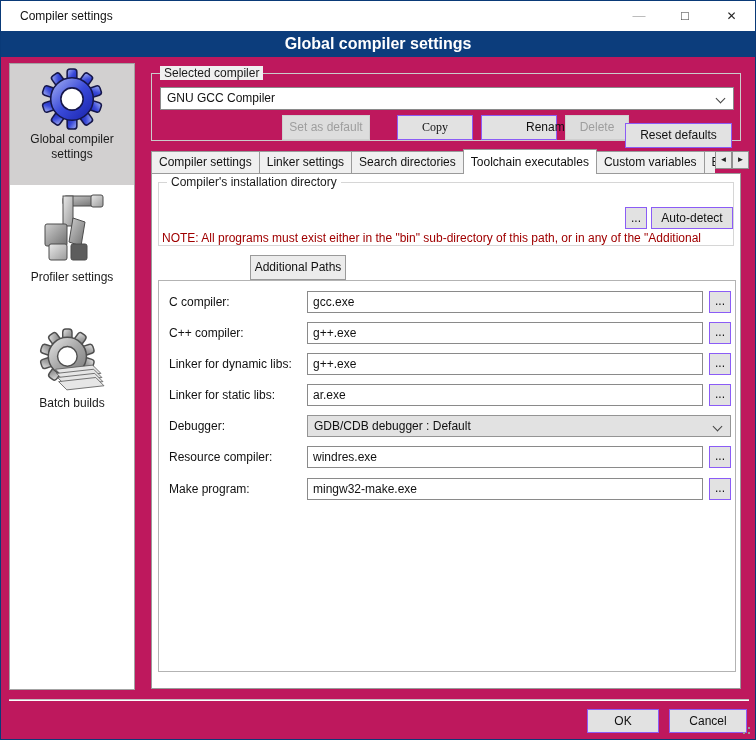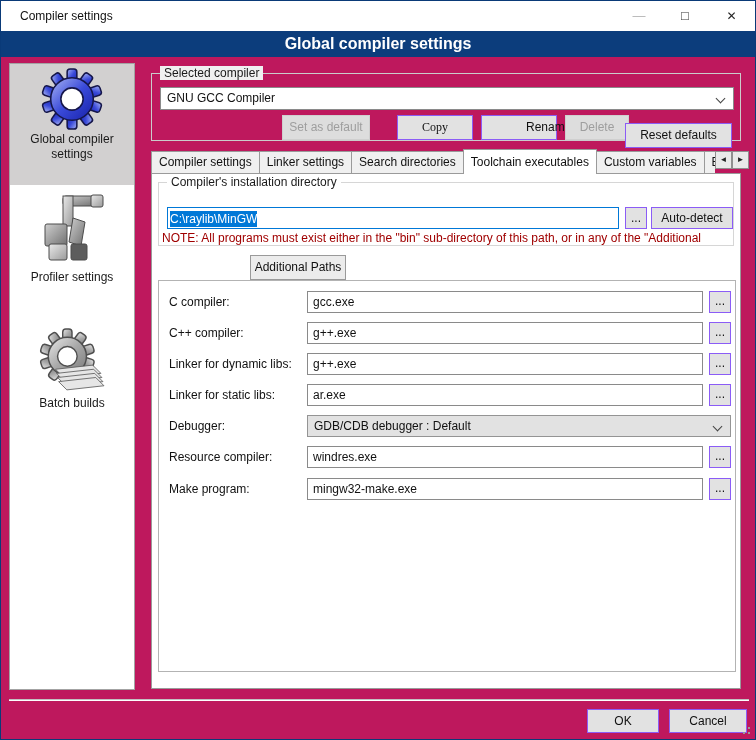--- a/index.html
+++ b/index.html
@@ -226,23 +226,20 @@
     <div class="tab">Custom variables</div>
     <div class="tab">Build options</div>
   </div>
   <div class="tab-arrow ta-left">◄</div>
   <div class="tab-arrow ta-right">►</div>
 
   <div class="panel">
 
     <div class="groupbox grp2">
       <span class="grp-label">Compiler's installation directory</span>
-      <div class="path-field">
-        <span class="path-sel">C:\raylib\MinGW</span>
-      </div>
       <div class="btn b-browse-dir">...</div>
       <div class="btn b-autodetect">Auto-detect</div>
     </div>
     <div class="note">NOTE: All programs must exist either in the "bin" sub-directory of this path, or in any of the "Additional</div>
 
     <div class="subtab st-1">Additional Paths</div>
 
     <div class="innerpage">
 
       <div class="frow r0">

